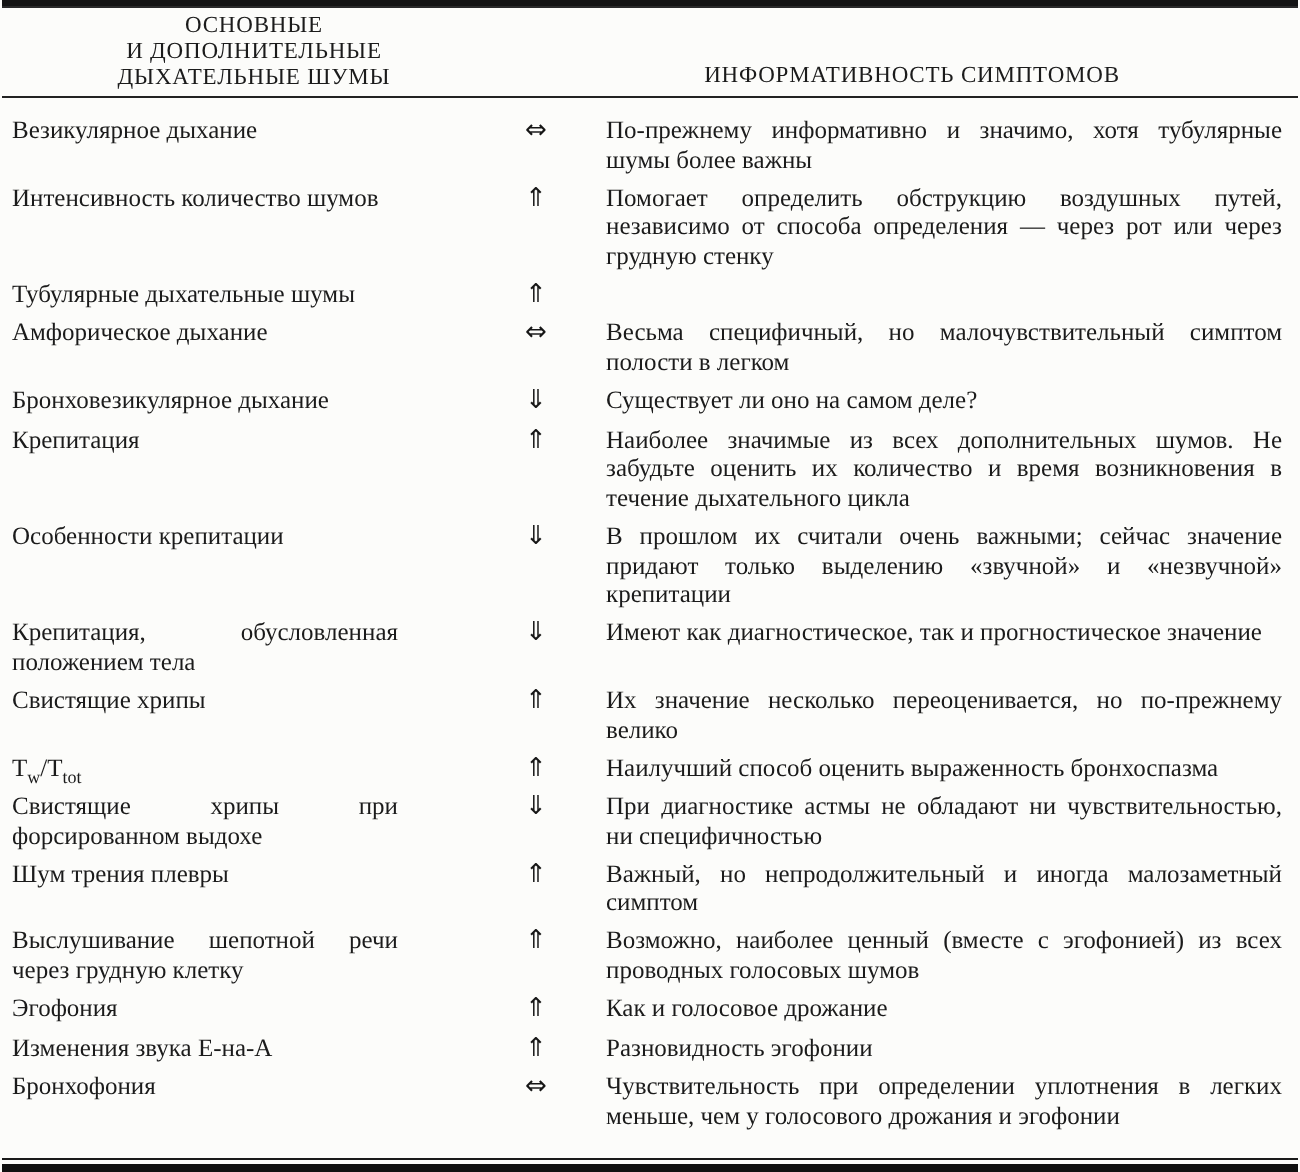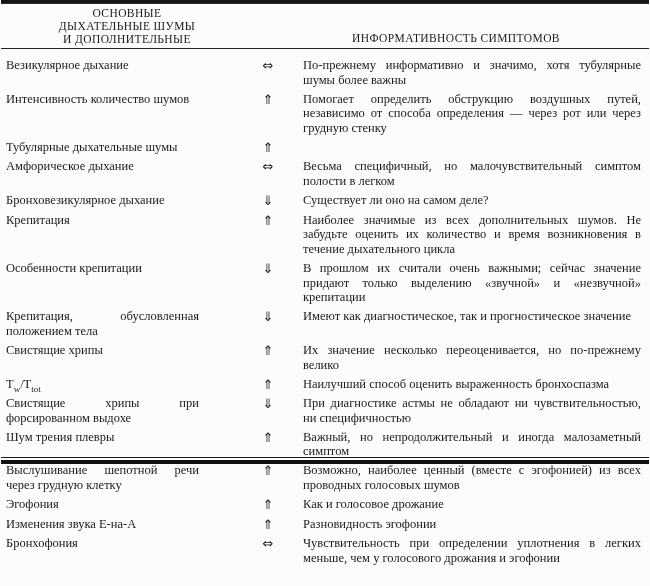--- a/index.html
+++ b/index.html
@@ -5,21 +5,21 @@
   * { margin: 0; padding: 0; box-sizing: border-box; }
   html, body {
     width: 650px; height: 586px;
     background: #fcfcfa;
     font-family: "Liberation Serif", "DejaVu Serif", serif;
     color: #1b1b1b;
     overflow: hidden;
   }
   .page {
     position: relative;
-    width: 650px; height: 464px;
+    width: 650px; height: 586px;
     padding: 0 1px;
   }
   .rule-top {
     height: 2px;
     border-top: 3px solid #141414;
     border-bottom: 1px solid #2a2a2a;
   }
   .thead {
     display: flex;
     align-items: center;
@@ -82,22 +82,22 @@
 </head>
 <body>
 
 <div class="page">
 
   <div class="rule-top"></div>
 
   <div class="thead">
     <div class="th th-left">
       <div>ОСНОВНЫЕ</div>
+      <div>И ДОПОЛНИТЕЛЬНЫЕ</div>
       <div>ДЫХАТЕЛЬНЫЕ ШУМЫ</div>
-      <div>И ДОПОЛНИТЕЛЬНЫЕ</div>
     </div>
     <div class="th th-right">
       <span>ИНФОРМАТИВНОСТЬ СИМПТОМОВ</span>
     </div>
   </div>
 
   <div class="tbody" id="tbody">
   <div class="row">
     <div class="term">Везикулярное дыхание</div>
     <div class="arrow">⇔</div>

